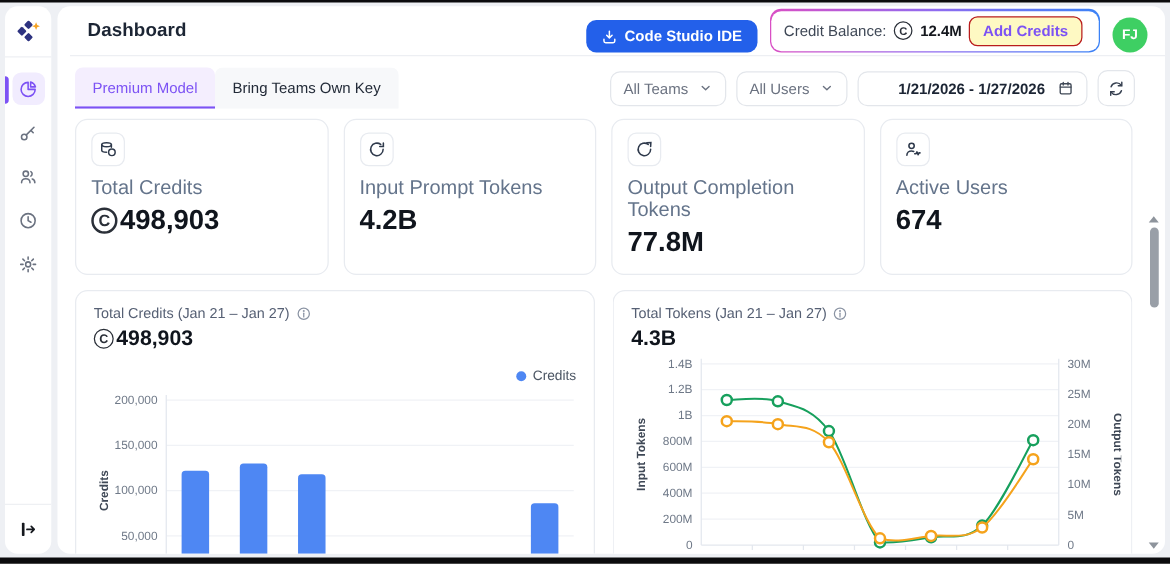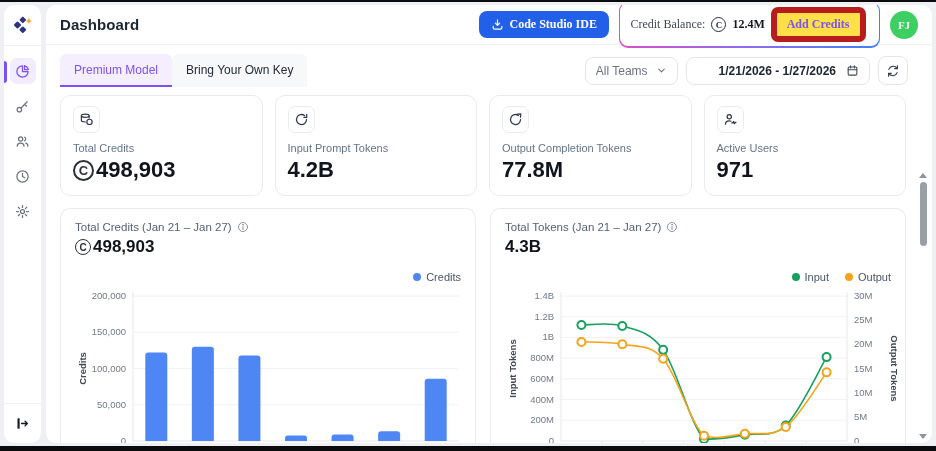--- a/index.html
+++ b/index.html
@@ -19,37 +19,37 @@
   .nav-item.active { background:#f1ecfe; color:#7c52f4; }
   .active-bar { position:absolute; left:0; top:56px; width:3px; height:22px; background:#7c52f4;
                 border-radius:0 3px 3px 0; }
   .logout-box { width:100%; border-top:1px solid #eef0f3; height:40px; display:flex;
                 align-items:center; justify-content:center; color:#15181e; }
 
   
   .main { flex:1; background:#fff; border-radius:10px; display:flex; flex-direction:column;
           min-width:0; overflow:hidden; position:relative; }
   .hdr { height:40px; flex-shrink:0; border-bottom:1px solid #edeff3; display:flex; align-items:center;
-         padding:0 14px; }
+         padding:0 14px;margin-left:10px; }
   .hdr h1 { font-size:15px; font-weight:bold; color:#1c2534; letter-spacing:.1px; }
-  .hdr-right { margin-left:auto; display:flex; align-items:center; gap:10px;font-family:Liberation Serif, serif; }
+  .hdr-right { margin-left:auto; display:flex; align-items:flex-end; gap:10px; }
   .btn-ide { background:#2360ea; color:#fff; border:none; border-radius:8px; padding:6px 12px;
              font-size:12px; font-weight:bold; display:flex; align-items:center; gap:6px; cursor:pointer;
              font-family:inherit; }
   .credit-wrap { background:linear-gradient(90deg,#d94fc4,#8f6bf0,#3b82f6); padding:1.5px;
                  border-radius:9px; }
   .credit-pill { background:#fff; border-radius:8px; display:flex; align-items:center; gap:6px;
                  padding:4px 13px 4px 10px; font-size:12px; color:#3f4856; }
   .credit-pill b { color:#15181e; font-weight:bold; }
   .cc { display:inline-flex; align-items:center; justify-content:center; border:1.6px solid #2a2f38;
         border-radius:50%; font-weight:bold; color:#2a2f38; }
   .cc-sm { width:15px; height:15px; font-size:9px; }
   .cc-lg { width:21px; height:21px; font-size:13px; border-width:2.2px; margin-right:2px; }
   .cc-md { width:16px; height:16px; font-size:10px; border-width:1.8px; margin-right:2px; }
-  .btn-add { background:#fde047; border:6px solid #b91c1c; color:#7c52f4; font-weight:bold; font-size:12px;
+  .btn-add { background:#fef9c3; border:1px solid #b91c1c; color:#7c52f4; font-weight:bold; font-size:12px;
              border-radius:7px; padding:4px 10px; cursor:pointer; font-family:inherit; }
   .avatar { width:28px; height:28px; border-radius:50%; background:#3ecf63; color:#fff; font-size:11px;
             font-weight:bold; display:flex; align-items:center; justify-content:center; cursor:pointer; }
 
   
   .toolbar { display:flex; align-items:center; justify-content:space-between; padding:9px 24px 0 14px;
              flex-shrink:0; }
   .tabs { display:flex; }
   .tab { font-size:12px; font-weight:normal; padding:9px 14px 8px; border-radius:6px 6px 0 0; cursor:pointer;
          border-bottom:2px solid transparent; color:#232b38; background:#f7f8fa; }
@@ -61,21 +61,21 @@
   .icon-btn { width:30px; height:29px; border:1px solid #e3e6eb; border-radius:8px; background:#fff;
               display:flex; align-items:center; justify-content:center; color:#374151; cursor:pointer; }
 
   
   .content { position:relative; flex:1; padding:8px 26px 0 14px; overflow:hidden; }
   .stats { display:flex; gap:12px; }
   .stat-card { flex:1; border:1px solid #e8ebf0; border-radius:10px; padding:10px 12px 12px;
                background:#fff; }
   .stat-icon { width:27px; height:27px; border:1px solid #e8ebf0; border-radius:7px; display:flex;
                align-items:center; justify-content:center; color:#2f3a4c; }
-  .stat-label { font-size:11px; color:#64748b; margin-top:9px; }
+  .stat-label { font-size:16px; color:#64748b; margin-top:9px; }
   .stat-value { font-size:22px; font-weight:bold; color:#10151d; margin-top:3px; display:flex;
                 align-items:center; }
   .charts { display:flex; gap:14px; margin-top:12px; height:320px; }
   .chart-card { flex:1; border:1px solid #e8ebf0; border-radius:10px 10px 0 0; border-bottom:none;
                 padding:12px 14px; background:#fff; min-width:0; }
   .chart-title { display:flex; align-items:center; gap:5px; font-size:11.5px; color:#566074; }
   .chart-value { font-size:17px; font-weight:bold; color:#10151d; margin-top:4px; display:flex;
                  align-items:center; }
   .legend-row { display:flex; justify-content:flex-end; align-items:center; gap:16px; margin-top:14px;
                 margin-bottom:3px; font-size:11px; color:#4b5563; }
@@ -168,25 +168,31 @@
             <button class="btn-add">Add Credits</button>
           </div>
         </div>
         <div class="avatar">FJ</div>
       </div>
     </header>
 
     <div class="toolbar">
       <div class="tabs">
         <div class="tab active">Premium Model</div>
-        <div class="tab">Bring Your Own Key</div>
+        <div class="tab">Bring Teams Own Key</div>
       </div>
       <div class="filters">
         <div class="pill">
           <span>All Teams</span>
+          <svg class="ic" width="11" height="11" viewBox="0 0 24 24" fill="none" stroke="#6b7280" stroke-width="2.4" stroke-linecap="round" stroke-linejoin="round">
+              <path d="M6 9l6 6 6-6"></path>
+            </svg>
+        </div>
+        <div class="pill">
+          <span>All Users</span>
           <svg class="ic" width="11" height="11" viewBox="0 0 24 24" fill="none" stroke="#6b7280" stroke-width="2.4" stroke-linecap="round" stroke-linejoin="round">
               <path d="M6 9l6 6 6-6"></path>
             </svg>
         </div>
         <div class="pill date">
           <span>1/21/2026 - 1/27/2026</span>
           <svg class="ic" width="13" height="13" viewBox="0 0 24 24" fill="none" stroke="#3f4856" stroke-width="2" stroke-linecap="round">
             <rect x="4" y="5.5" width="16" height="15" rx="2"></rect>
               <path d="M4 10.5h16M8.5 3.5v4M15.5 3.5v4"></path>
           </svg>
@@ -241,21 +247,21 @@
         </div>
         <div class="stat-card">
           <div class="stat-icon">
             <svg class="ic" width="15" height="15" viewBox="0 0 24 24" fill="none" stroke="currentColor" stroke-width="2" stroke-linecap="round" stroke-linejoin="round">
               <circle cx="10" cy="7.5" r="3.4"></circle>
                 <path d="M4 19.5c0-3.2 2.7-5.4 6-5.4 1 0 2 .2 2.8.6"></path>
               <path d="M14 17.5h1.8l1.1-2.3 1.5 3.6 1.1-2.3h1.3"></path>
             </svg>
           </div>
           <div class="stat-label">Active Users</div>
-          <div class="stat-value">971</div>
+          <div class="stat-value">674</div>
         </div>
       </div>
 
       <div class="charts">
 
         <div class="chart-card">
           <div class="chart-title">
             <span>Total Credits (Jan 21 – Jan 27)</span>
             <svg class="ic" width="12" height="12" viewBox="0 0 24 24" fill="none" stroke="#8a93a3" stroke-width="2" stroke-linecap="round">
               <circle cx="12" cy="12" r="9"></circle>
@@ -301,30 +307,20 @@
         <div class="chart-card">
           <div class="chart-title">
             <span>Total Tokens (Jan 21 – Jan 27)</span>
             <svg class="ic" width="12" height="12" viewBox="0 0 24 24" fill="none" stroke="#8a93a3" stroke-width="2" stroke-linecap="round">
               <circle cx="12" cy="12" r="9"></circle>
                 <path d="M12 11v6"></path>
                 <circle cx="12" cy="7.5" r="0.6" fill="#8a93a3"></circle>
             </svg>
           </div>
           <div class="chart-value">4.3B</div>
-          <div class="legend-row">
-            <span class="legend-item">
-                <span class="dot" id="dot-input" style="background: rgb(23, 160, 93);"></span>
-                <span>Input</span>
-              </span>
-            <span class="legend-item">
-                <span class="dot" id="dot-output" style="background: rgb(245, 163, 28);"></span>
-                <span>Output</span>
-              </span>
-          </div>
           <div class="chart-box" id="line-chart">
               <svg width="392" height="170" viewBox="0 0 392 170">
                 <text x="49" y="158" text-anchor="end" fill="#6f7988" font-family="Liberation Sans, sans-serif" font-size="9.5">0</text>
                 <line x1="56" y1="134.28571428571428" x2="342" y2="134.28571428571428" stroke="#f0f2f6"></line>
                 <text x="49" y="137.28571428571428" text-anchor="end" fill="#6f7988" font-family="Liberation Sans, sans-serif" font-size="9.5">200M</text>
                 <line x1="56" y1="113.57142857142857" x2="342" y2="113.57142857142857" stroke="#f0f2f6"></line>
                 <text x="49" y="116.57142857142857" text-anchor="end" fill="#6f7988" font-family="Liberation Sans, sans-serif" font-size="9.5">400M</text>
                 <line x1="56" y1="92.85714285714286" x2="342" y2="92.85714285714286" stroke="#f0f2f6"></line>
                 <text x="49" y="95.85714285714286" text-anchor="end" fill="#6f7988" font-family="Liberation Sans, sans-serif" font-size="9.5">600M</text>
                 <line x1="56" y1="72.14285714285714" x2="342" y2="72.14285714285714" stroke="#f0f2f6"></line>

